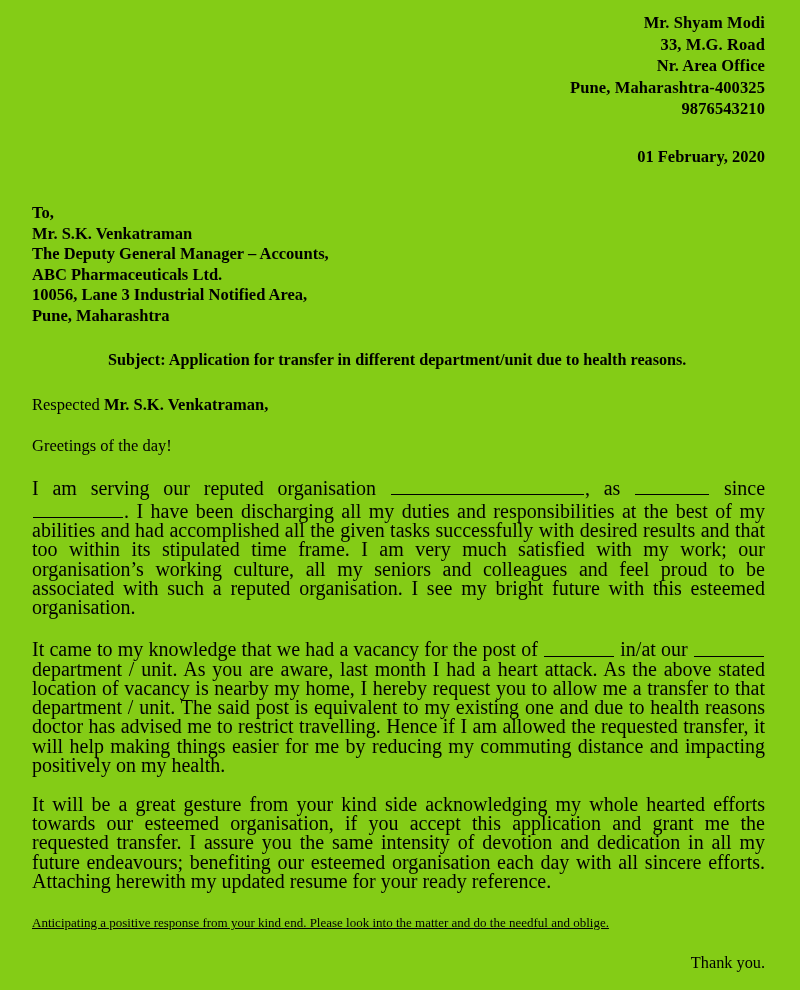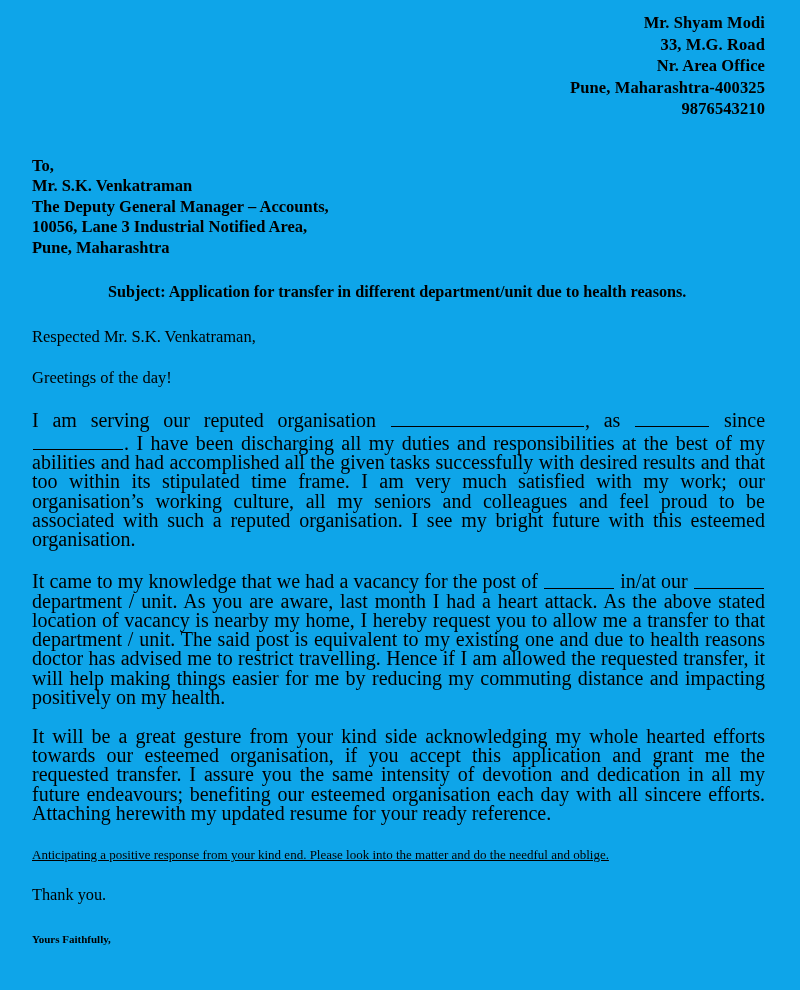--- a/index.html
+++ b/index.html
@@ -9,21 +9,21 @@
     background: #ffffff;
   }
   body {
     font-family: "Liberation Serif", "DejaVu Serif", serif;
     color: #000000;
   }
   .page {
     position: relative;
     width: 800px;
     height: 990px;
-    background: #0ea5e9;
+    background: #84cc16;
     overflow: hidden;
     box-sizing: border-box;
     padding: 0;
   }
   .content {
     position: absolute;
     left: 32px;
     top: 0;
     width: 733px;
   }
@@ -64,21 +64,21 @@
     margin-top: 24px;
     padding-left: 76px;
   }
 
   
   .salutation {
     font-size: 16.5px;
     line-height: 20px;
     margin-top: 25px;
   }
-  .salutation b { font-weight: normal; }
+  .salutation b { font-weight: bold; }
 
   .greeting {
     font-size: 16.5px;
     line-height: 20px;
     margin-top: 21px;
   }
 
   
   .para {
     font-size: 20px;
@@ -105,20 +105,21 @@
   .closing-note {
     font-size: 13px;
     line-height: 19.2px;
     margin-top: 22px;
     text-decoration: underline;
   }
   .thanks {
     font-size: 16.3px;
     line-height: 19.2px;
     margin-top: 21px;
+    text-align: right;
   }
   .yours {
     font-size: 11px;
     line-height: 20px;
     font-weight: bold;
     margin-top: 25px;
   }
 
   
   .signature-block {
@@ -136,25 +137,27 @@
   <div class="content">
 
     <div class="sender-block">
       <div class="sender-line">Mr. Shyam Modi</div>
       <div class="sender-line">33, M.G. Road</div>
       <div class="sender-line">Nr. Area Office</div>
       <div class="sender-line">Pune, Maharashtra-400325</div>
       <div class="sender-line">9876543210</div>
     </div>
 
+    <div class="date-line">01 February, 2020</div>
 
     <div class="recipient-block">
       <div class="recipient-line">To,</div>
       <div class="recipient-line">Mr. S.K. Venkatraman</div>
       <div class="recipient-line">The Deputy General Manager – Accounts,</div>
+      <div class="recipient-line">ABC Pharmaceuticals Ltd.</div>
       <div class="recipient-line">10056, Lane 3 Industrial Notified Area,</div>
       <div class="recipient-line">Pune, Maharashtra</div>
     </div>
 
     <div class="subject-line">Subject: Application for transfer in different department/unit due to health reasons.</div>
 
     <div class="salutation"><span>Respected </span><b>Mr. S.K. Venkatraman,</b></div>
 
     <div class="greeting">Greetings of the day!</div>
 

